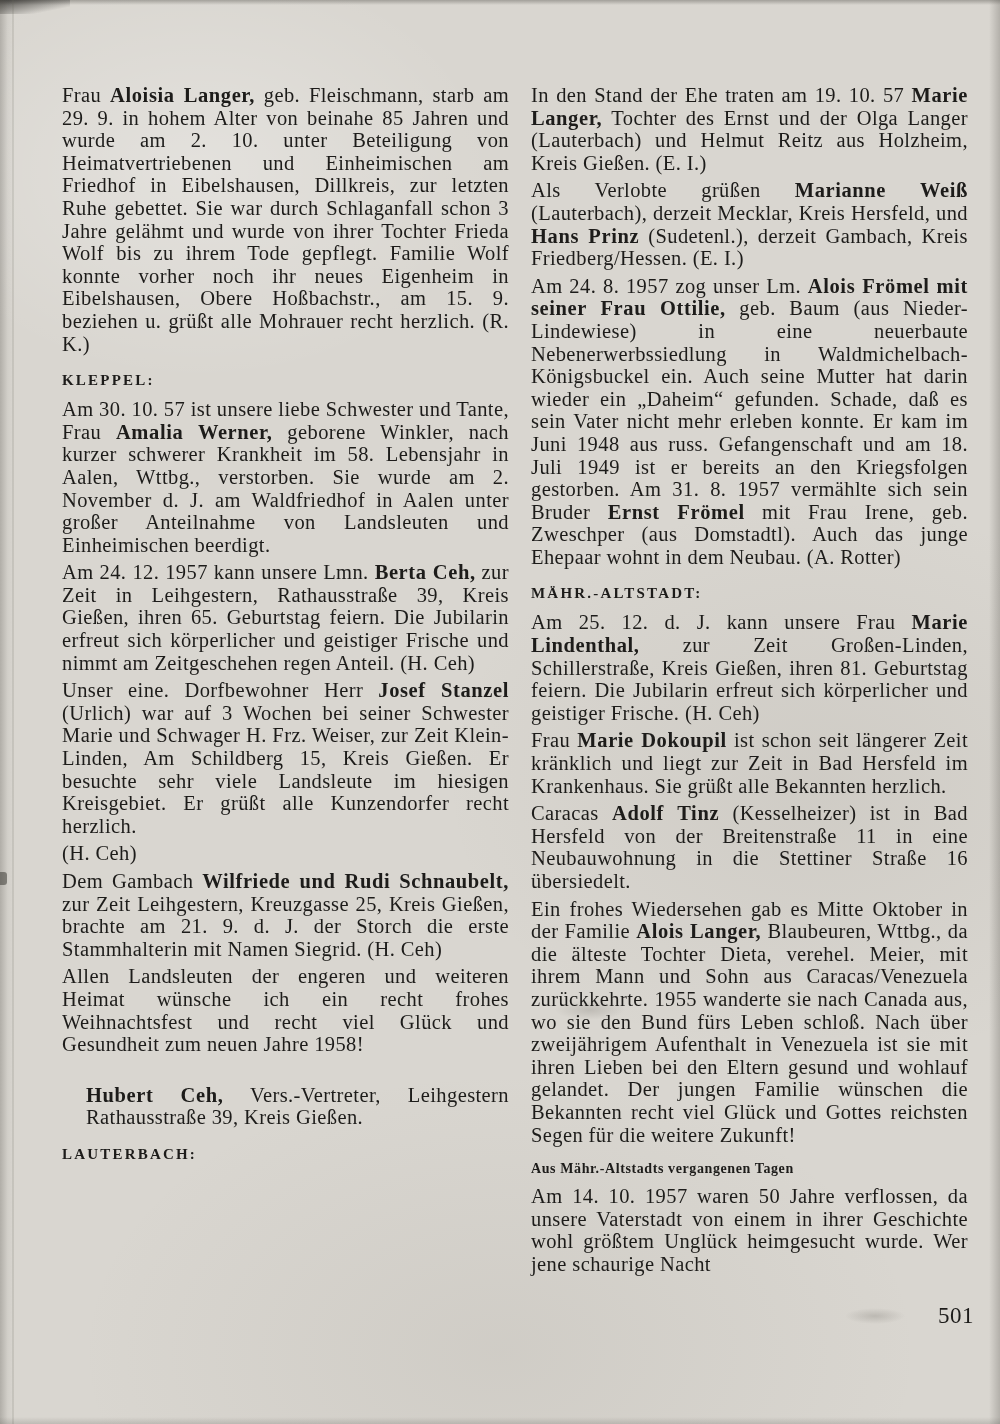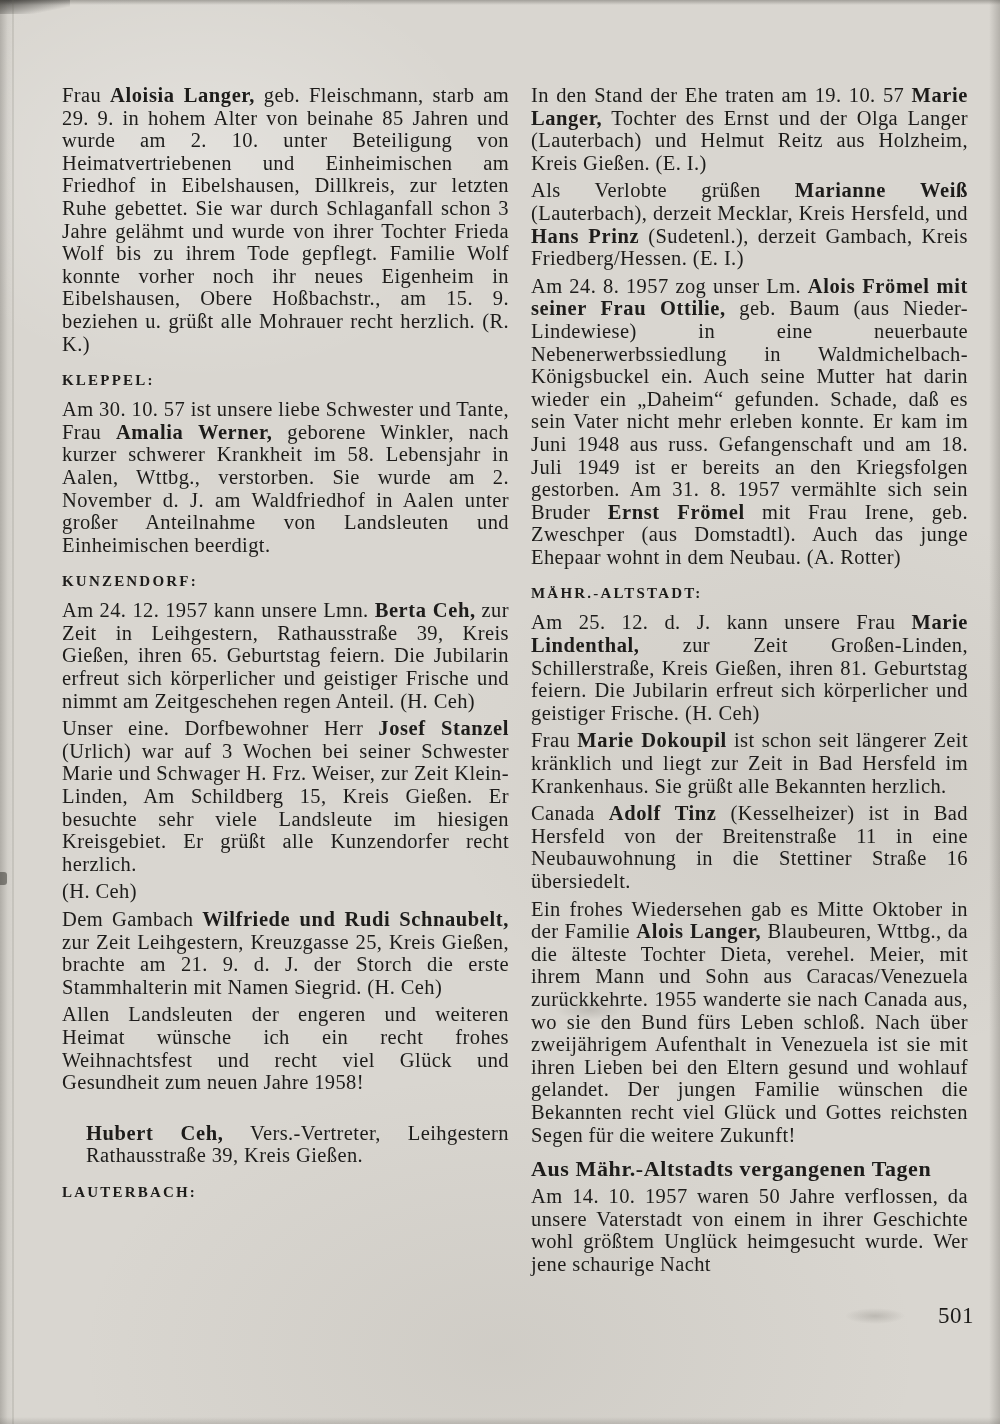--- a/index.html
+++ b/index.html
@@ -65,21 +65,21 @@
 
   h2.heading {
     font-size: 15px;
     line-height: 25px;
     font-weight: bold;
     letter-spacing: 2.2px;
     margin: 13px 0 5px 0;
     text-align: left;
   }
   h3.subheading {
-    font-size: 22px;
+    font-size: 14px;
     line-height: 25px;
     font-weight: bold;
     letter-spacing: 0.6px;
     margin: 10px 0 4px 0;
     text-align: left;
   }
   .col > :first-child { margin-top: 0; }
 
   .page-number {
     position: absolute;
@@ -102,36 +102,35 @@
   <div class="edge-right"></div>
   <div class="edge-bottom"></div>
   <div class="mark-left"></div>
   <div class="smudge-a"></div>
   <div class="smudge-b"></div>
 
   <div class="col col-left">
       <p class="para"><span>Frau </span><b>Aloisia Langer,</b><span> geb. Fleischmann, starb am 29. 9. in hohem Alter von beinahe 85 Jahren und wurde am 2. 10. unter Beteiligung von Heimatvertriebenen und Einheimischen am Friedhof in Eibelshausen, Dillkreis, zur letzten Ruhe gebettet. Sie war durch Schlaganfall schon 3 Jahre gelähmt und wurde von ihrer Tochter Frieda Wolf bis zu ihrem Tode gepflegt. Familie Wolf konnte vorher noch ihr neues Eigenheim in Eibelshausen, Obere Hoßbachstr., am 15. 9. beziehen u. grüßt alle Mohrauer recht herzlich. (R. K.)</span></p>
       <h2 class="heading">KLEPPEL:</h2>
       <p class="para"><span>Am 30. 10. 57 ist unsere liebe Schwester und Tante, Frau </span><b>Amalia Werner,</b><span> geborene Winkler, nach kurzer schwerer Krankheit im 58. Lebensjahr in Aalen, Wttbg., verstorben. Sie wurde am 2. November d. J. am Waldfriedhof in Aalen unter großer Anteilnahme von Landsleuten und Einheimischen beerdigt.</span></p>
-      <h2 class="heading">KUNZENDORF:</h2>
       <p class="para"><span>Am 24. 12. 1957 kann unsere Lmn. </span><b>Berta Ceh,</b><span> zur Zeit in Leihgestern, Rathausstraße 39, Kreis Gießen, ihren 65. Geburtstag feiern. Die Jubilarin erfreut sich körperlicher und geistiger Frische und nimmt am Zeitgeschehen regen Anteil. (H. Ceh)</span></p>
       <p class="para"><span>Unser eine. Dorfbewohner Herr </span><b>Josef Stanzel</b><span> (Urlich) war auf 3 Wochen bei seiner Schwester Marie und Schwager H. Frz. Weiser, zur Zeit Klein-Linden, Am Schildberg 15, Kreis Gießen. Er besuchte sehr viele Landsleute im hiesigen Kreisgebiet. Er grüßt alle Kunzendorfer recht herzlich.</span></p>
       <p class="para right"><span>(H. Ceh)</span></p>
       <p class="para"><span>Dem Gambach </span><b>Wilfriede und Rudi Schnaubelt,</b><span> zur Zeit Leihgestern, Kreuzgasse 25, Kreis Gießen, brachte am 21. 9. d. J. der Storch die erste Stammhalterin mit Namen Siegrid. (H. Ceh)</span></p>
       <p class="para"><span>Allen Landsleuten der engeren und weiteren Heimat wünsche ich ein recht frohes Weihnachtsfest und recht viel Glück und Gesundheit zum neuen Jahre 1958!</span></p>
       <p class="para indent"><b>Hubert Ceh,</b><span> Vers.-Vertreter, Leihgestern Rathausstraße 39, Kreis Gießen.</span></p>
       <h2 class="heading">LAUTERBACH:</h2>
     </div>
   <div class="col col-right">
       <p class="para"><span>In den Stand der Ehe traten am 19. 10. 57 </span><b>Marie Langer,</b><span> Tochter des Ernst und der Olga Langer (Lauterbach) und Helmut Reitz aus Holzheim, Kreis Gießen. (E. I.)</span></p>
       <p class="para"><span>Als Verlobte grüßen </span><b>Marianne Weiß</b><span> (Lauterbach), derzeit Mecklar, Kreis Hersfeld, und </span><b>Hans Prinz</b><span> (Sudetenl.), derzeit Gambach, Kreis Friedberg/Hessen. (E. I.)</span></p>
       <p class="para"><span>Am 24. 8. 1957 zog unser Lm. </span><b>Alois Frömel mit seiner Frau Ottilie,</b><span> geb. Baum (aus Nieder-Lindewiese) in eine neuerbaute Nebenerwerbssiedlung in Waldmichelbach-Königsbuckel ein. Auch seine Mutter hat darin wieder ein „Daheim“ gefunden. Schade, daß es sein Vater nicht mehr erleben konnte. Er kam im Juni 1948 aus russ. Gefangenschaft und am 18. Juli 1949 ist er bereits an den Kriegsfolgen gestorben. Am 31. 8. 1957 vermählte sich sein Bruder </span><b>Ernst Frömel</b><span> mit Frau Irene, geb. Zweschper (aus Domstadtl). Auch das junge Ehepaar wohnt in dem Neubau. (A. Rotter)</span></p>
       <h2 class="heading">MÄHR.-ALTSTADT:</h2>
       <p class="para"><span>Am 25. 12. d. J. kann unsere Frau </span><b>Marie Lindenthal,</b><span> zur Zeit Großen-Linden, Schillerstraße, Kreis Gießen, ihren 81. Geburtstag feiern. Die Jubilarin erfreut sich körperlicher und geistiger Frische. (H. Ceh)</span></p>
       <p class="para"><span>Frau </span><b>Marie Dokoupil</b><span> ist schon seit längerer Zeit kränklich und liegt zur Zeit in Bad Hersfeld im Krankenhaus. Sie grüßt alle Bekannten herzlich.</span></p>
-      <p class="para"><span>Canada </span><b>Adolf Tinz</b><span> (Kesselheizer) ist in Bad Hersfeld von der Breitenstraße 11 in eine Neubauwohnung in die Stettiner Straße 16 übersiedelt.</span></p>
+      <p class="para"><span>Caracas </span><b>Adolf Tinz</b><span> (Kesselheizer) ist in Bad Hersfeld von der Breitenstraße 11 in eine Neubauwohnung in die Stettiner Straße 16 übersiedelt.</span></p>
       <p class="para"><span>Ein frohes Wiedersehen gab es Mitte Oktober in der Familie </span><b>Alois Langer,</b><span> Blaubeuren, Wttbg., da die älteste Tochter Dieta, verehel. Meier, mit ihrem Mann und Sohn aus Caracas/Venezuela zurückkehrte. 1955 wanderte sie nach Canada aus, wo sie den Bund fürs Leben schloß. Nach über zweijährigem Aufenthalt in Venezuela ist sie mit ihren Lieben bei den Eltern gesund und wohlauf gelandet. Der jungen Familie wünschen die Bekannten recht viel Glück und Gottes reichsten Segen für die weitere Zukunft!</span></p>
       <h3 class="subheading">Aus Mähr.-Altstadts vergangenen Tagen</h3>
       <p class="para"><span>Am 14. 10. 1957 waren 50 Jahre verflossen, da unsere Vaterstadt von einem in ihrer Geschichte wohl größtem Unglück heimgesucht wurde. Wer jene schaurige Nacht</span></p>
     </div>
 
   <div class="page-number">501</div>
 </div>
 
 </body></html>

